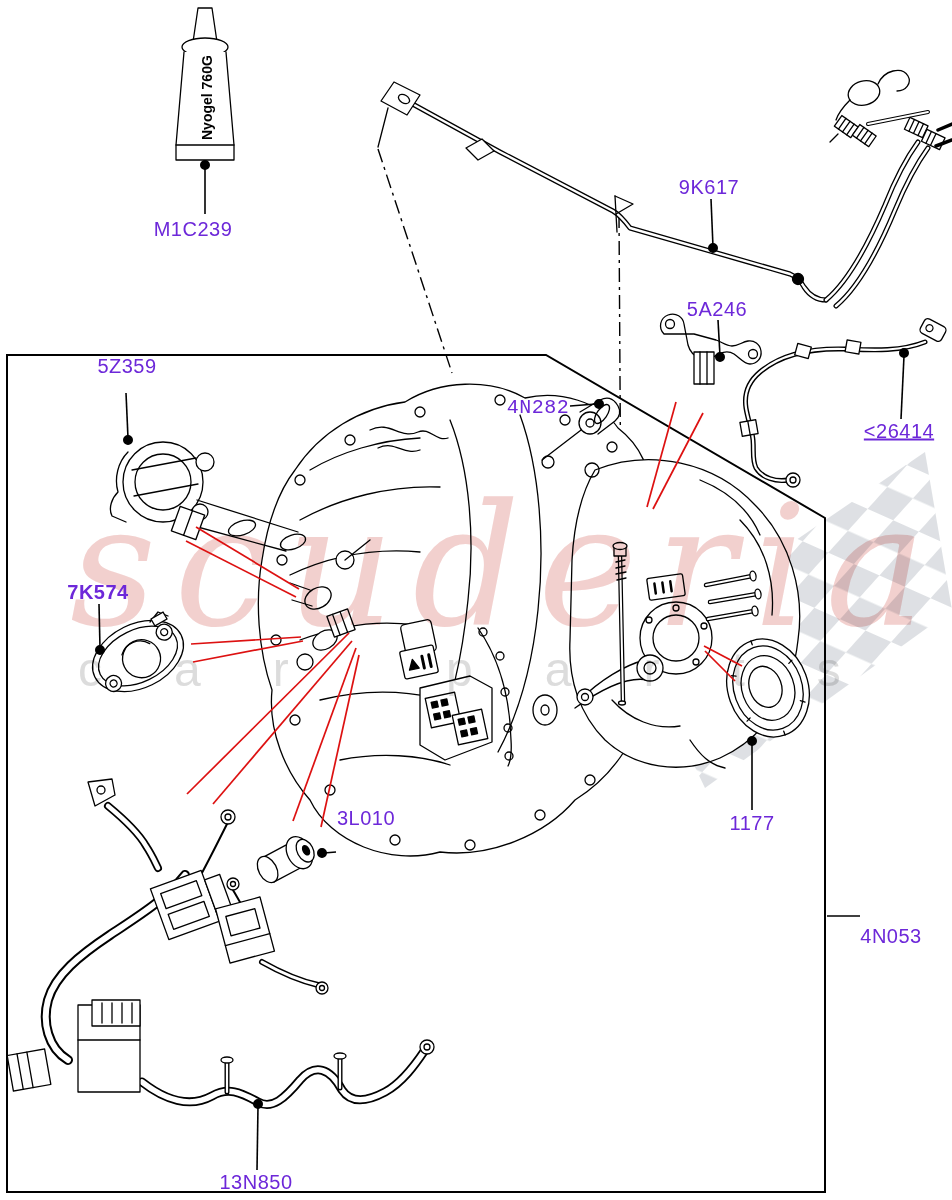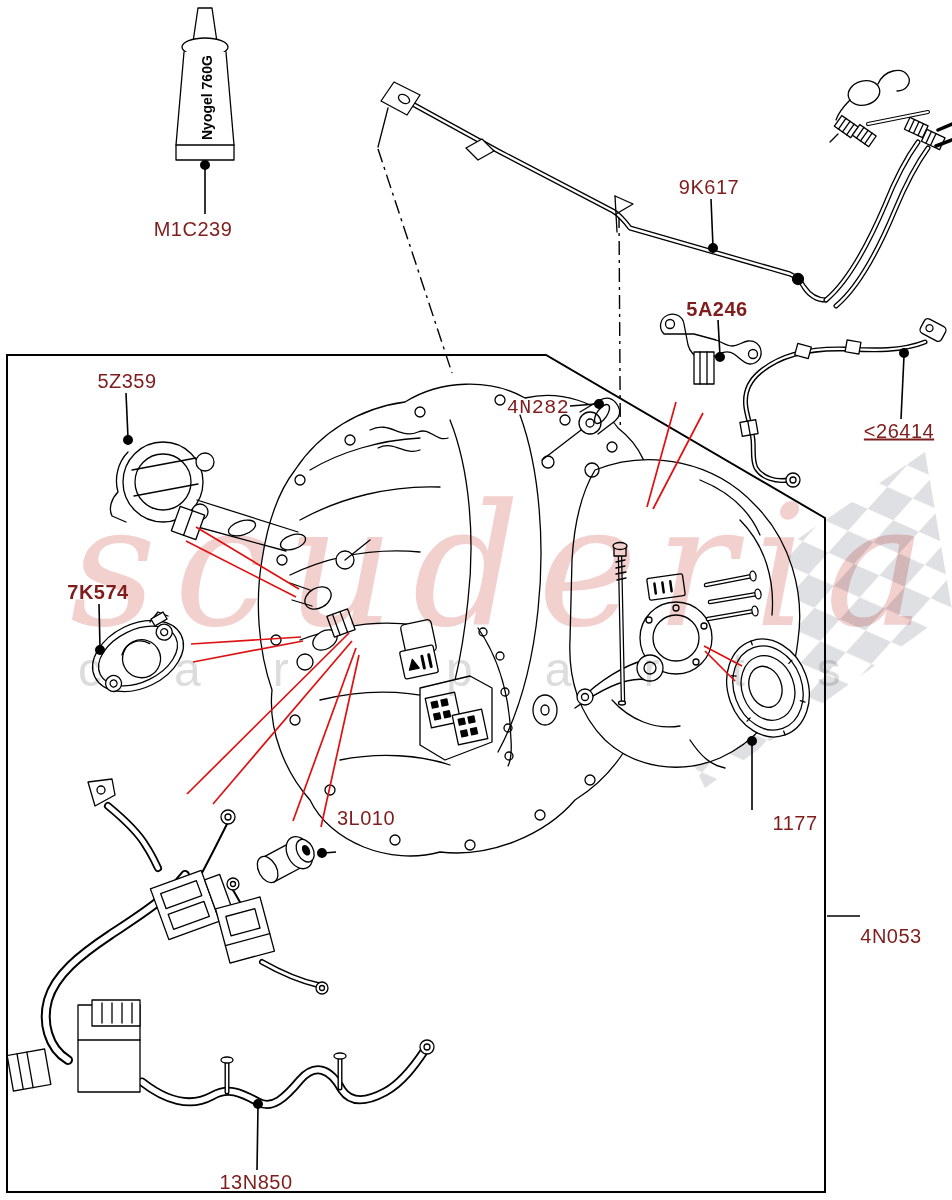--- a/index.html
+++ b/index.html
@@ -1,19 +1,19 @@
 <!DOCTYPE html>
 <html><head>
 <meta charset="utf-8">
 <style>
   html,body{margin:0;padding:0;background:#fff;}
   .canvas{position:relative;width:952px;height:1200px;background:#fff;overflow:hidden;
           font-family:"Liberation Sans",sans-serif;}
   .canvas svg{position:absolute;left:0;top:0;}
-  .part-label{position:absolute;transform:translate(-50%,-50%);color:#7f1d1d;font-size:20px;
+  .part-label{position:absolute;transform:translate(-50%,-50%);color:#6d28d9;font-size:20px;
               letter-spacing:.5px;white-space:nowrap;cursor:pointer;z-index:5;}
   .wm1{font-family:"DejaVu Serif",serif;font-style:italic;}
 </style>
 </head>
 <body>
 
 <div class="canvas">
 
 <svg width="952" height="1200" viewBox="0 0 952 1200">
   <defs>
@@ -399,23 +399,23 @@
     <line x1="752" y1="810" x2="752" y2="743"></line>
         <circle cx="752" cy="741" r="4.2"></circle>
     <line x1="827" y1="916" x2="860" y2="916"></line>
     <line x1="257" y1="1170" x2="258" y2="1106"></line>
         <circle cx="258" cy="1104" r="4.2"></circle>
   </g>
 </svg>
 
 <div class="part-label" style="left:193px;top:229px;">M1C239</div>
 <div class="part-label" style="left:709px;top:187px;">9K617</div>
-<div class="part-label" style="left:717px;top:309px;font-weight:bold;">5A246</div>
+<div class="part-label" style="left:717px;top:309px;">5A246</div>
 <div class="part-label" style="left:899px;top:431px;text-decoration:underline;">&lt;26414</div>
-<div class="part-label" style="left:127px;top:381px;text-align:right;">5Z359</div>
+<div class="part-label" style="left:127px;top:366px;text-align:right;">5Z359</div>
 <div class="part-label" style="left:538px;top:407px;font-family:Liberation Mono, monospace;">4N282</div>
 <div class="part-label" style="left:98px;top:592px;font-weight:bold;">7K574</div>
 <div class="part-label" style="left:366px;top:818px;">3L010</div>
-<div class="part-label" style="left:795px;top:823px;text-align:right;">1177</div>
+<div class="part-label" style="left:752px;top:823px;text-align:right;">1177</div>
 <div class="part-label" style="left:891px;top:936px;">4N053</div>
 <div class="part-label" style="left:256px;top:1182px;">13N850</div>
 
 </div>
 
 </body></html>

